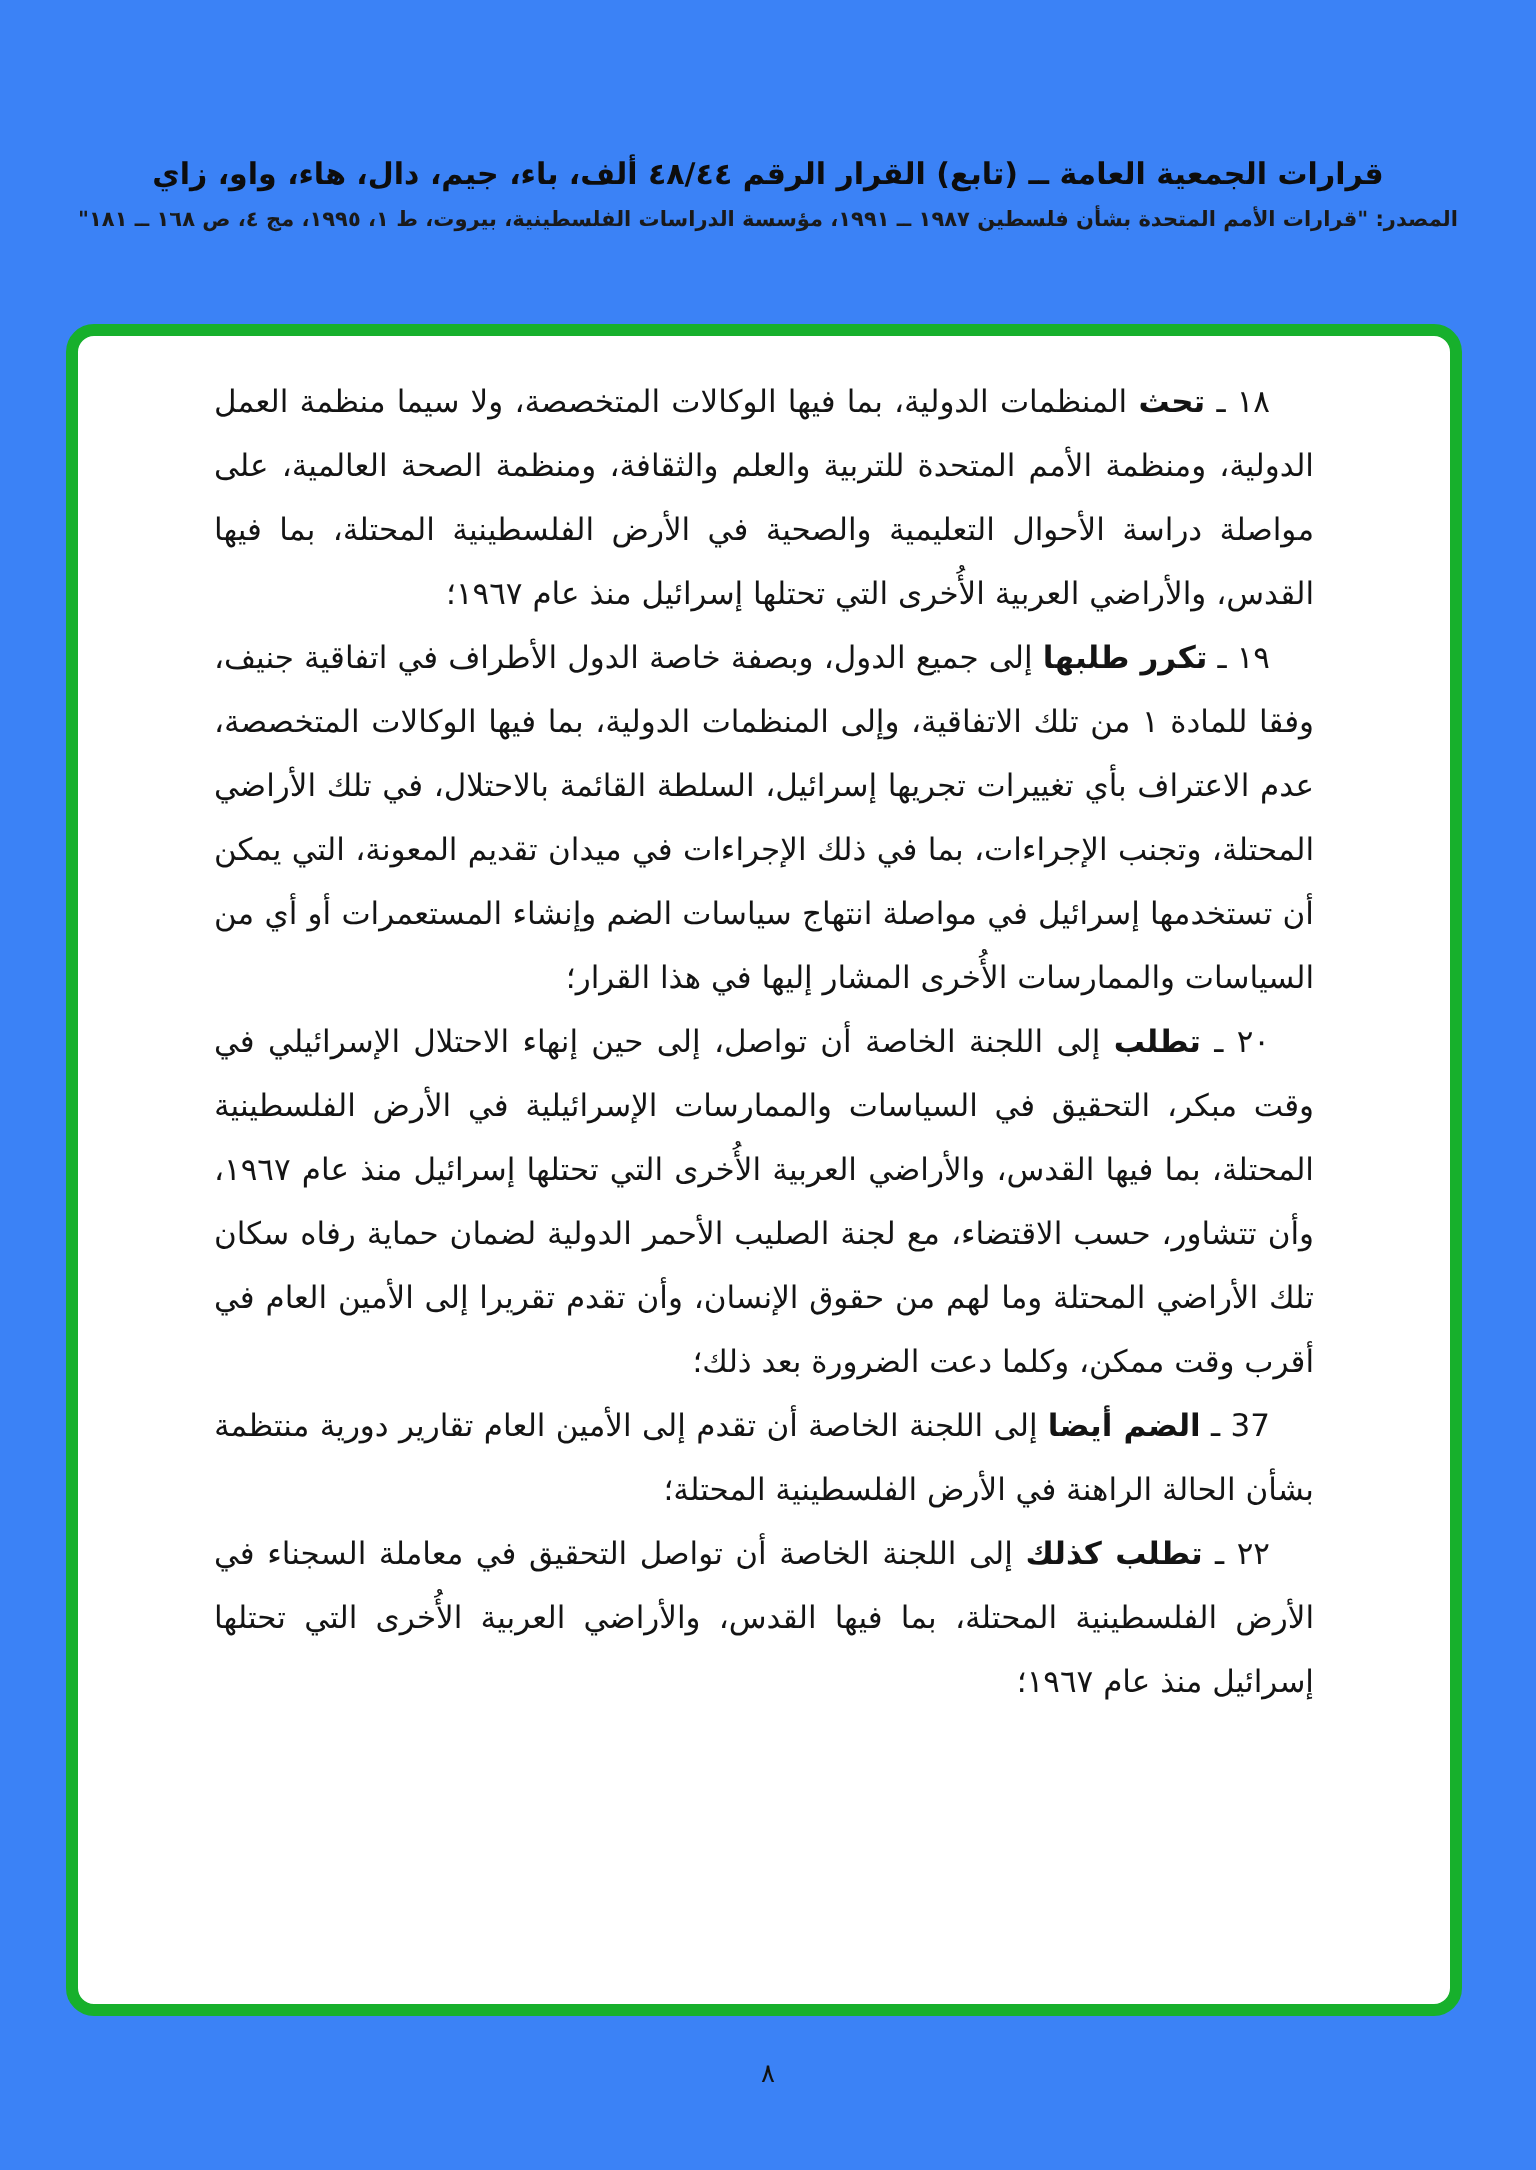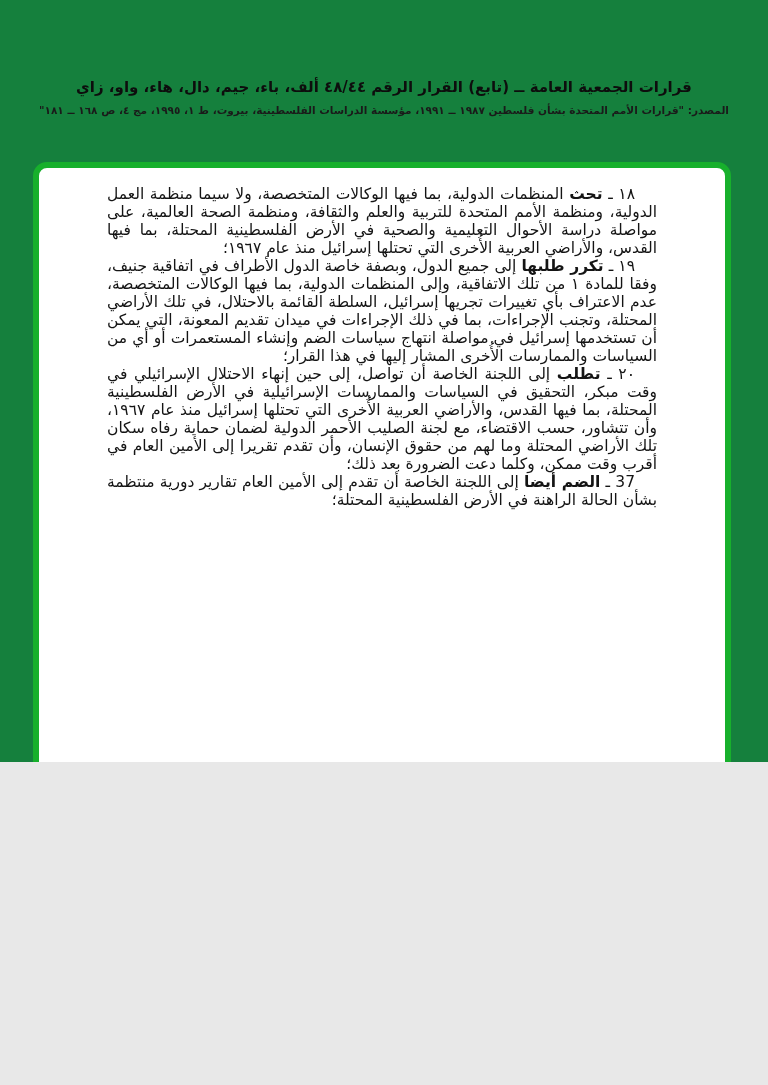--- a/index.html
+++ b/index.html
@@ -1,19 +1,19 @@
 <!DOCTYPE html>
 <html lang="ar"><head>
 <meta charset="utf-8">
 <style>
   html,body { margin:0; padding:0; }
   body { background:#e8e8e8; font-family:"DejaVu Sans", sans-serif; }
   .page {
-    position:relative; width:768px; height:762px;
-    background:#15803d; overflow:hidden; margin:0 auto;
+    position:relative; width:768px; height:1085px;
+    background:#3b82f6; overflow:hidden; margin:0 auto;
   }
   .header-title {
     position:absolute; top:78px; left:0; right:0;
     direction:rtl; text-align:center;
     font-size:15px; font-weight:bold; color:#0d0d0d;
     letter-spacing:0.2px; white-space:nowrap;
   }
   .header-source {
     position:absolute; top:104px; left:0; right:0;
     direction:rtl; text-align:center;
@@ -23,21 +23,21 @@
   .doc-frame {
     position:absolute; left:33px; top:162px;
     width:698px; height:846px;
     border:6px solid #17b02c; border-radius:14px;
     box-sizing:border-box; background:#ffffff;
   }
   .doc-body {
     position:absolute; top:185px; right:111px; width:550px;
     direction:rtl; unicode-bidi:embed;
     text-align:justify;
-    font-size:15.5px; line-height:18px; color:#141414;
+    font-size:15.5px; line-height:32px; color:#141414;
   }
   .para { margin:0; text-indent:22px; }
   .para .num { font-weight:normal; }
   .para .lead { font-weight:bold; }
   .page-number {
     position:absolute; top:1030px; left:0; right:0;
     text-align:center; font-size:13px; color:#111;
     direction:rtl;
   }
 </style>
@@ -54,18 +54,19 @@
 
   <div class="doc-body" style="color: rgb(20, 20, 20);">
   <p class="para"><span class="num">١٨</span><span class="sep"> ـ </span><b class="lead">تحث</b><span class="body"> المنظمات الدولية، بما فيها الوكالات المتخصصة، ولا سيما منظمة العمل الدولية، ومنظمة الأمم المتحدة للتربية والعلم والثقافة، ومنظمة الصحة العالمية، على مواصلة دراسة الأحوال التعليمية والصحية في الأرض الفلسطينية المحتلة، بما فيها القدس، والأراضي العربية الأُخرى التي تحتلها إسرائيل منذ عام ١٩٦٧؛</span></p>
 
   <p class="para"><span class="num">١٩</span><span class="sep"> ـ </span><b class="lead">تكرر طلبها</b><span class="body"> إلى جميع الدول، وبصفة خاصة الدول الأطراف في اتفاقية جنيف، وفقا للمادة ١ من تلك الاتفاقية، وإلى المنظمات الدولية، بما فيها الوكالات المتخصصة، عدم الاعتراف بأي تغييرات تجريها إسرائيل، السلطة القائمة بالاحتلال، في تلك الأراضي المحتلة، وتجنب الإجراءات، بما في ذلك الإجراءات في ميدان تقديم المعونة، التي يمكن أن تستخدمها إسرائيل في مواصلة انتهاج سياسات الضم وإنشاء المستعمرات أو أي من السياسات والممارسات الأُخرى المشار إليها في هذا القرار؛</span></p>
 
   <p class="para"><span class="num">٢٠</span><span class="sep"> ـ </span><b class="lead">تطلب</b><span class="body"> إلى اللجنة الخاصة أن تواصل، إلى حين إنهاء الاحتلال الإسرائيلي في وقت مبكر، التحقيق في السياسات والممارسات الإسرائيلية في الأرض الفلسطينية المحتلة، بما فيها القدس، والأراضي العربية الأُخرى التي تحتلها إسرائيل منذ عام ١٩٦٧، وأن تتشاور، حسب الاقتضاء، مع لجنة الصليب الأحمر الدولية لضمان حماية رفاه سكان تلك الأراضي المحتلة وما لهم من حقوق الإنسان، وأن تقدم تقريرا إلى الأمين العام في أقرب وقت ممكن، وكلما دعت الضرورة بعد ذلك؛</span></p>
 
   <p class="para"><span class="num">37</span><span class="sep"> ـ </span><b class="lead">الضم أيضا</b><span class="body"> إلى اللجنة الخاصة أن تقدم إلى الأمين العام تقارير دورية منتظمة بشأن الحالة الراهنة في الأرض الفلسطينية المحتلة؛</span></p>
 
+  <p class="para"><span class="num">٢٢</span><span class="sep"> ـ </span><b class="lead">تطلب كذلك</b><span class="body"> إلى اللجنة الخاصة أن تواصل التحقيق في معاملة السجناء في الأرض الفلسطينية المحتلة، بما فيها القدس، والأراضي العربية الأُخرى التي تحتلها إسرائيل منذ عام ١٩٦٧؛</span></p>
 
 </div>
 
   <div class="page-number">٨</div>
 
 </div>
 
 </body></html>

